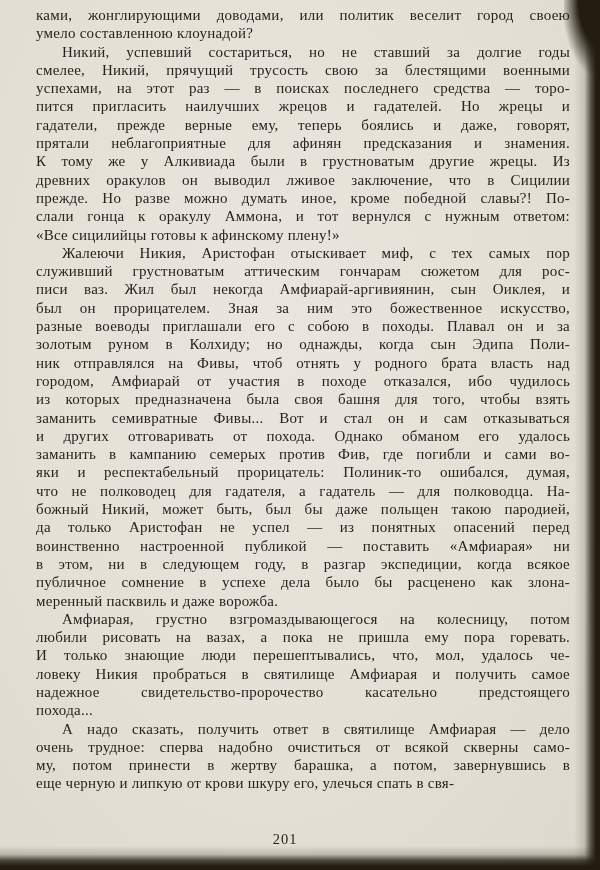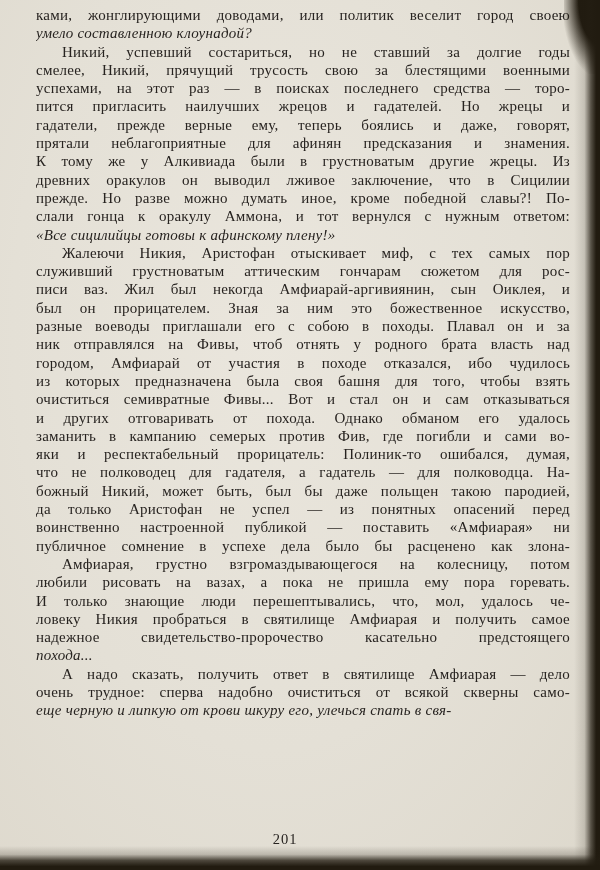--- a/index.html
+++ b/index.html
@@ -31,21 +31,21 @@
   .line {
     font-size: 15px;
     line-height: 18.3px;
     height: 18.3px;
     letter-spacing: 0.25px;
     text-align: justify;
     text-align-last: justify;
     overflow: hidden;
     white-space: normal;
   }
-  .line.last { text-align-last: left; font-style: italic; }
+  .line.last { text-align-last: left; }
   .line.indent { padding-left: 26px; }
   .page-number {
     position: absolute;
     left: 0;
     right: 30px;
     top: 831px;
     text-align: center;
     font-size: 14.5px;
     letter-spacing: 1px;
     font-family: Liberation Serif, serif;
@@ -95,44 +95,48 @@
         <div class="line">прежде. Но разве можно думать иное, кроме победной славы?! По-</div>
         <div class="line">слали гонца к оракулу Аммона, и тот вернулся с нужным ответом:</div>
         <div class="line last">«Все сицилийцы готовы к афинскому плену!»</div>
       </div>
       <div class="para">
         <div class="line indent">Жалеючи Никия, Аристофан отыскивает миф, с тех самых пор</div>
         <div class="line">служивший грустноватым аттическим гончарам сюжетом для рос-</div>
         <div class="line">писи ваз. Жил был некогда Амфиарай-аргивиянин, сын Оиклея, и</div>
         <div class="line">был он прорицателем. Зная за ним это божественное искусство,</div>
         <div class="line">разные воеводы приглашали его с собою в походы. Плавал он и за</div>
+        <div class="line">золотым руном в Колхиду; но однажды, когда сын Эдипа Поли-</div>
         <div class="line">ник отправлялся на Фивы, чтоб отнять у родного брата власть над</div>
         <div class="line">городом, Амфиарай от участия в походе отказался, ибо чудилось</div>
         <div class="line">из которых предназначена была своя башня для того, чтобы взять</div>
-        <div class="line">очиститься семивратные Фивы... Вот и стал он и сам отказываться</div>
+        <div class="line">заманить семивратные Фивы... Вот и стал он и сам отказываться</div>
         <div class="line">и других отговаривать от похода. Однако обманом его удалось</div>
         <div class="line">заманить в кампанию семерых против Фив, где погибли и сами во-</div>
         <div class="line">яки и респектабельный прорицатель: Полиник-то ошибался, думая,</div>
         <div class="line">что не полководец для гадателя, а гадатель — для полководца. На-</div>
         <div class="line">божный Никий, может быть, был бы даже польщен такою пародией,</div>
         <div class="line">да только Аристофан не успел — из понятных опасений перед</div>
         <div class="line">воинственно настроенной публикой — поставить «Амфиарая» ни</div>
+        <div class="line">в этом, ни в следующем году, в разгар экспедиции, когда всякое</div>
         <div class="line">публичное сомнение в успехе дела было бы расценено как злона-</div>
+        <div class="line last">меренный пасквиль и даже ворожба.</div>
       </div>
       <div class="para">
         <div class="line indent">Амфиарая, грустно взгромаздывающегося на колесницу, потом</div>
         <div class="line">любили рисовать на вазах, а пока не пришла ему пора горевать.</div>
         <div class="line">И только знающие люди перешептывались, что, мол, удалось че-</div>
         <div class="line">ловеку Никия пробраться в святилище Амфиарая и получить самое</div>
         <div class="line">надежное свидетельство-пророчество касательно предстоящего</div>
         <div class="line last">похода...</div>
       </div>
       <div class="para">
         <div class="line indent">А надо сказать, получить ответ в святилище Амфиарая — дело</div>
         <div class="line">очень трудное: сперва надобно очиститься от всякой скверны само-</div>
+        <div class="line">му, потом принести в жертву барашка, а потом, завернувшись в</div>
         <div class="line last">еще черную и липкую от крови шкуру его, улечься спать в свя-</div>
       </div>
     </div>
   <div class="page-number">201</div>
   <div class="edge edge-corner-tr"></div>
   <div class="edge edge-right"></div>
   <div class="edge edge-bottom"></div>
 </div>
 
 </body></html>

